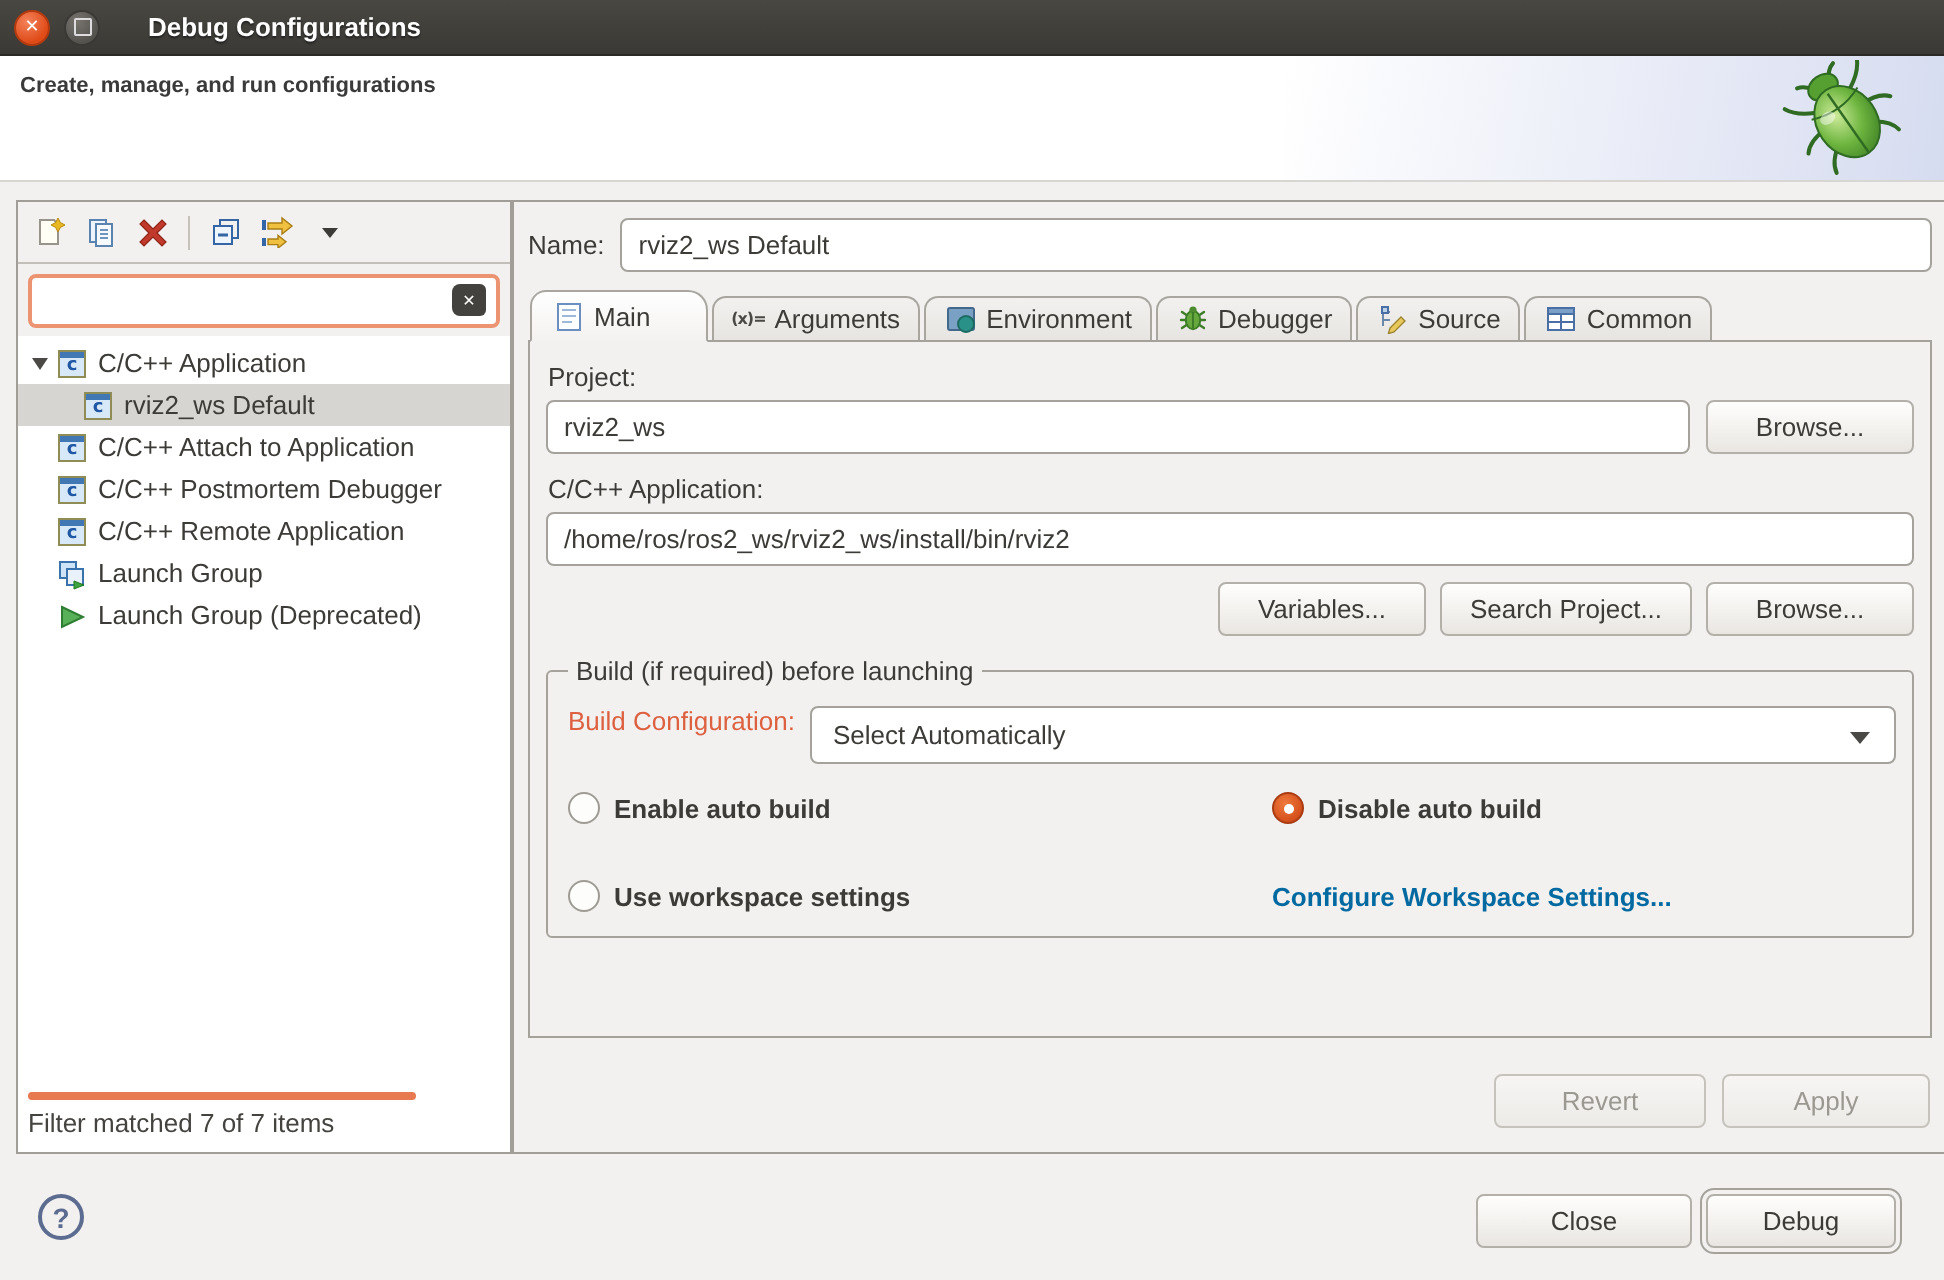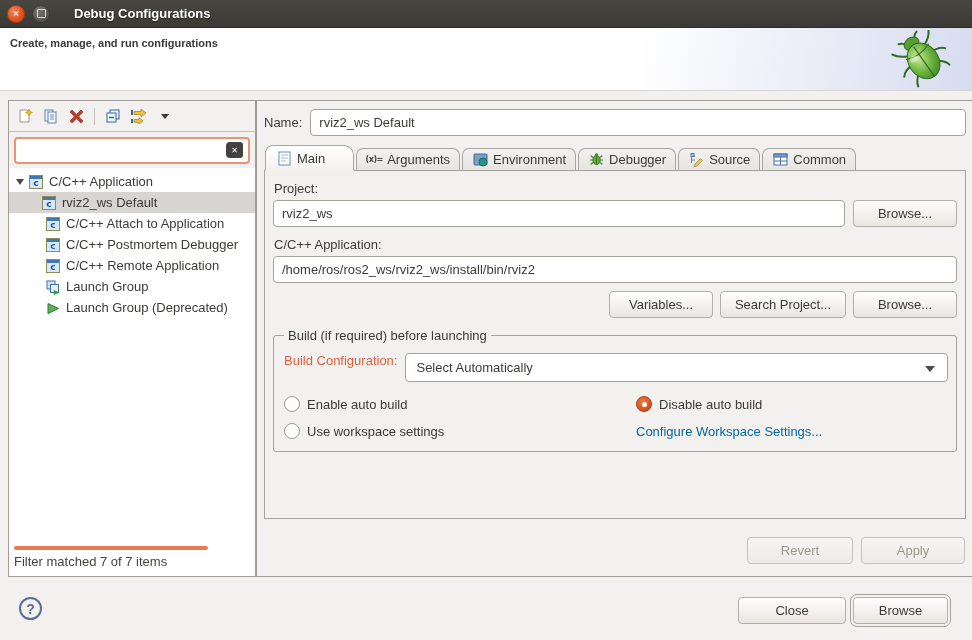--- a/index.html
+++ b/index.html
@@ -65,21 +65,21 @@
   }
   .clear-ic { position:absolute; right:12px; top:10px; width:17px; height:16px; background:#43423e;
     border-radius:4px 3px 3px 4px; display:flex; align-items:center; justify-content:center; }
   .clear-ic::after { content:'✕'; color:#fff; font-size:8px; font-weight:bold; }
 
   .lp-tree { flex:1 1 auto; background:#fff; overflow:hidden; padding-top:3px; }
   .tree-row { height:21px; display:flex; align-items:center; white-space:nowrap; overflow:hidden; cursor:default; }
   .tree-row.selected { background:#d7d5d1; }
   .twisty { width:18px; display:flex; justify-content:center; flex:0 0 auto; }
   .twisty::after { content:''; width:0; height:0; border-left:4.5px solid transparent; border-right:4.5px solid transparent; border-top:6px solid #4a4946; }
-  .ind0 { padding-left:2px; } .ind1 { padding-left:20px;margin-left:17px; } .ind2 { padding-left:33px; }
+  .ind0 { padding-left:2px; } .ind1 { padding-left:20px; } .ind2 { padding-left:33px; }
   .tree-ic { width:15px; height:14px; flex:0 0 auto; display:flex; }
   .tree-label { margin-left:5px; }
   .ic-capp { width:14px; height:14px; background:#d7e9f8; border:1px solid #8f8d55; position:relative;
     display:flex; align-items:flex-end; justify-content:center; }
   .ic-capp::before { content:''; position:absolute; top:0; left:0; right:0; height:3px; background:#4178b4; }
   .ic-capp::after { content:'c'; font:bold 9px/10px "DejaVu Sans",sans-serif; color:#1f57a4; }
 
   .lp-scrollrow { height:8px; background:#fff; flex:0 0 auto; position:relative; }
   .orange-thumb { position:absolute; left:5px; top:2px; width:194px; height:4px; background:#e87a52; border-radius:2px; }
   .lp-status { height:24px; background:#fff; padding:2px 0 0 5px; flex:0 0 auto; color:#44433f; }
@@ -110,21 +110,21 @@
   .btnrow { display:flex; justify-content:flex-end; gap:7px; margin-top:8px; }
 
   fieldset.build-group { margin-top:10px; border:1px solid #a5a29c; border-radius:3px; padding:8px 8px 12px 8px; }
   fieldset.build-group legend { padding:0 4px; margin-left:2px; color:#3c3b37; }
   .bc-row { display:flex; margin-top:2px; }
   .bc-label { color:#dd6140; margin:0 8px 0 2px; flex:0 0 auto; }
   .selectbox { flex:1 1 auto; background:#fff; border:1px solid #a5a29c; border-radius:4px; height:29px;
     display:flex; align-items:center; padding:0 10px; position:relative; }
   .selectbox .sel-caret { position:absolute; right:12px; top:12px; width:0; height:0;
     border-left:5px solid transparent; border-right:5px solid transparent; border-top:6px solid #4a4946; }
-  .radio-grid { display:grid; grid-template-columns:352px 1fr; row-gap:11px; margin-top:14px; padding-left:2px; }
+  .radio-grid { display:grid; grid-template-columns:352px 1fr; row-gap:28px; margin-top:14px; padding-left:2px;font-weight:bold; }
   .radio-item { display:flex; align-items:center; gap:7px; }
   .radio { width:16px; height:16px; border-radius:50%; background:#fdfdfc; border:1px solid #9e9b95; flex:0 0 auto; }
   .radio.checked { background:radial-gradient(circle at 40% 35%,#ef7a3c,#d34d1a 75%); border:1px solid #a83c13;
     display:flex; align-items:center; justify-content:center; }
   .radio.checked::after { content:''; width:5px; height:5px; border-radius:50%; background:#fff; }
   .ws-link { color:#0369a1; text-decoration:none; cursor:pointer; }
 
   .ra-row { position:absolute; right:8px; bottom:12px; display:flex; gap:8px; }
   .btn-w106 { width:106px; }
 
@@ -408,13 +408,13 @@
   </div>
 
   <div class="ra-row">
     <div class="btn btn-w106 disabled">Revert</div>
     <div class="btn btn-w104 disabled">Apply</div>
   </div>
 </div>
 
 <div class="help-btn">?</div>
 <div class="btn close-btn">Close</div>
-<div class="btn debug-btn">Browse</div>
+<div class="btn debug-btn">Debug</div>
 
 </body></html>

